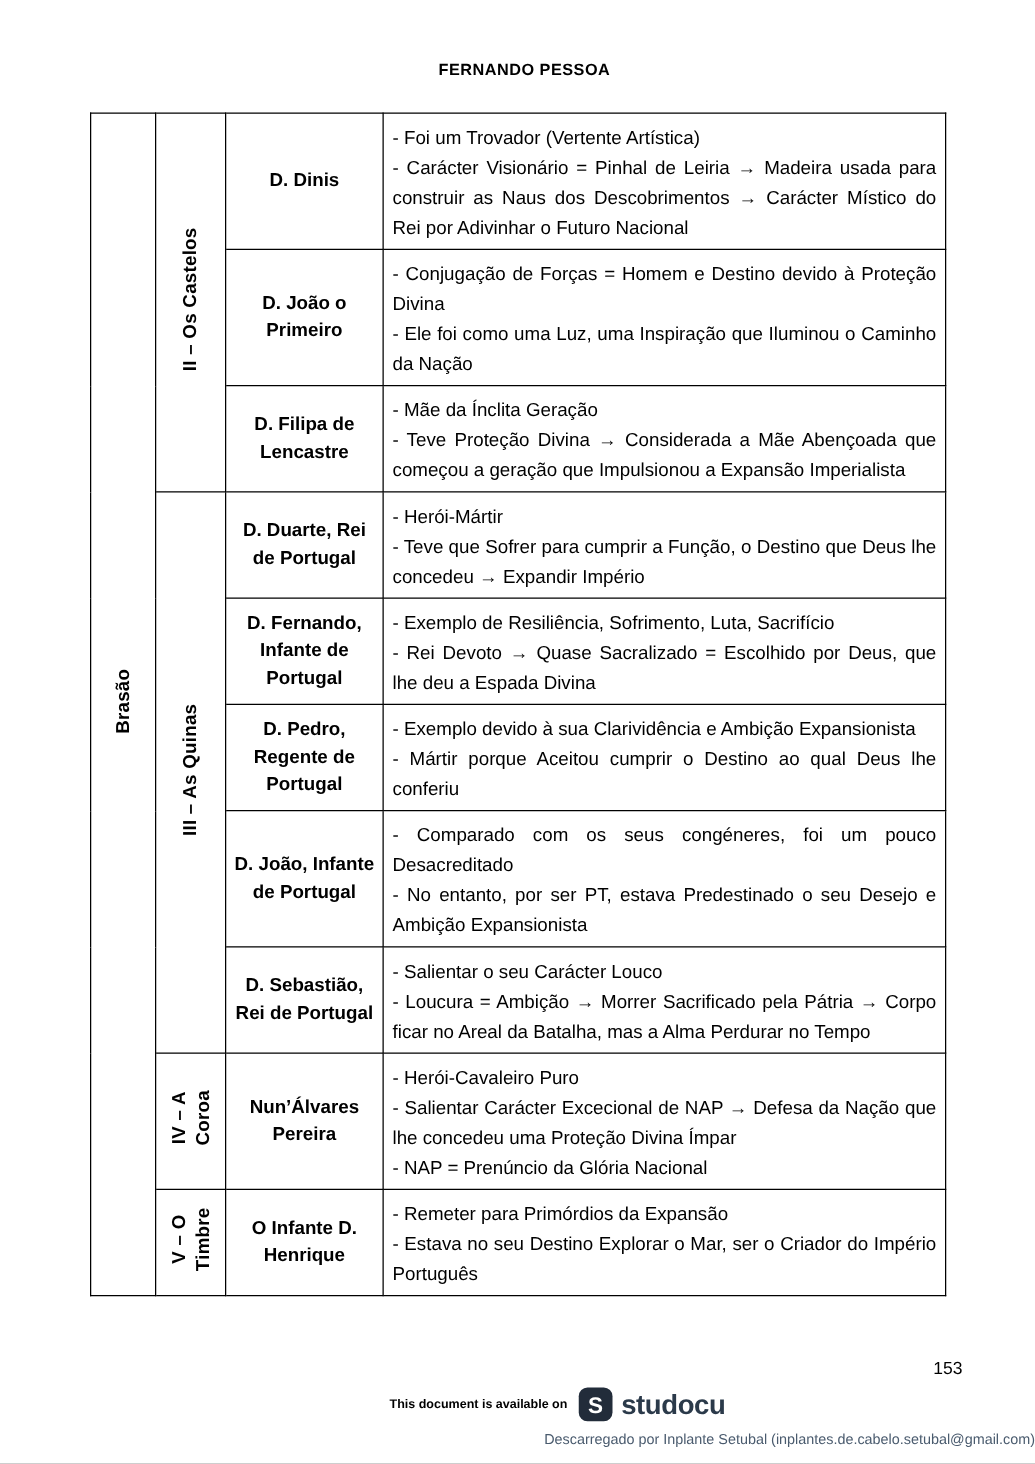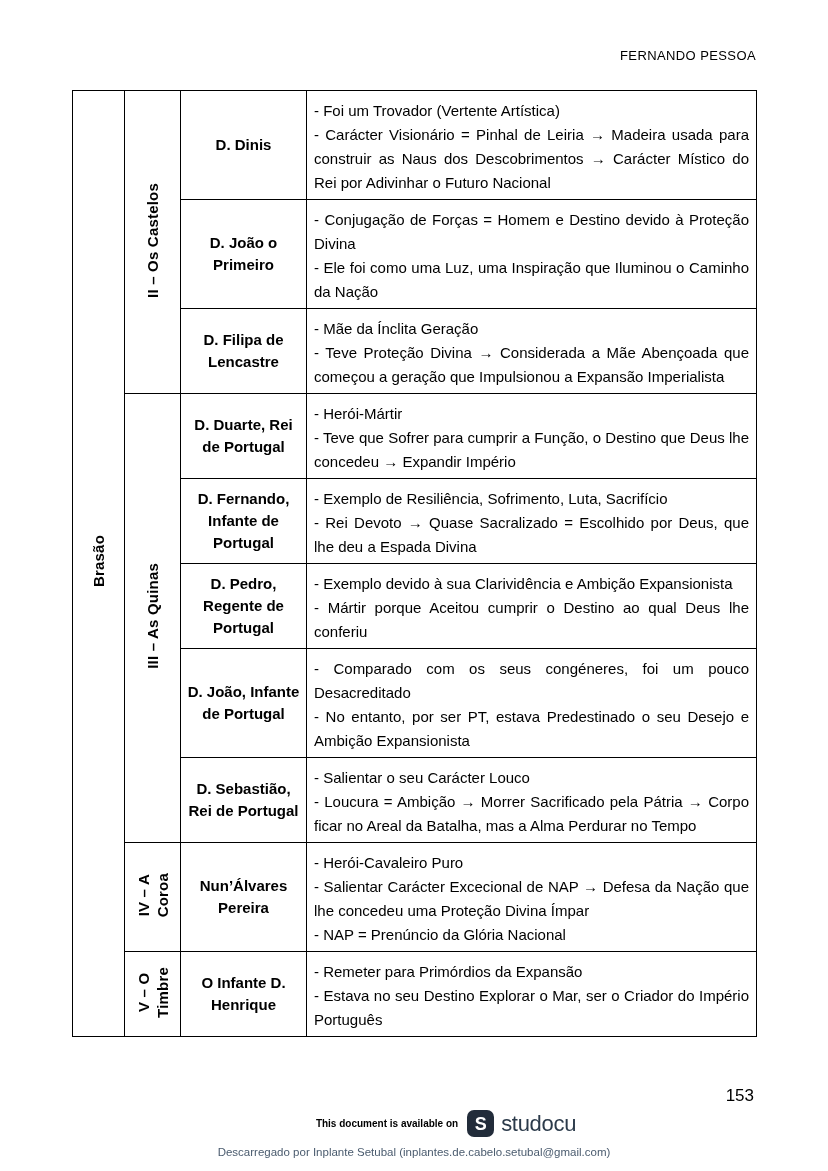--- a/index.html
+++ b/index.html
@@ -11,24 +11,24 @@
     margin: 0 auto;
     background: #ffffff;
     font-family: "Liberation Sans", sans-serif;
     color: #000;
     overflow: hidden;
   }
   .doc-header {
     position: absolute;
     top: 48px;
     left: 72px;
-    right: 72px;
-    text-align: right;
+    right: 61px;
+    text-align: center;
     font-size: 13px;
-    font-weight: normal;
+    font-weight: bold;
     letter-spacing: 0.4px;
   }
   table.brasao-table {
     position: absolute;
     top: 90px;
     left: 72px;
     width: 684px;
     border-collapse: collapse;
     table-layout: fixed;
   }
@@ -60,22 +60,22 @@
     transform: rotate(180deg);
     font-weight: bold;
     font-size: 15px;
     line-height: 19px;
     letter-spacing: 0.2px;
     white-space: pre-line;
   }
   .page-number {
     position: absolute;
     top: 1086px;
-    right: 74px;
-    font-size: 17px;
+    right: 58px;
+    font-size: 14px;
   }
   .brand-row {
     position: absolute;
     top: 1110px;
     left: 0;
     width: 100%;
     display: flex;
     justify-content: center;
     align-items: center;
     gap: 9px;
@@ -101,30 +101,30 @@
     color: #ffffff;
     font-weight: 900;
     font-size: 18px;
     display: flex;
     align-items: center;
     justify-content: center;
     line-height: 1;
   }
   .logo-word {
     font-size: 22px;
-    font-weight: 400;
+    font-weight: 700;
     color: #2b3a4a;
     letter-spacing: -0.3px;
   }
   .attribution {
     position: absolute;
     top: 1146px;
     left: 0;
     width: 100%;
-    text-align: center;
+    text-align: right;
     font-size: 11.5px;
     color: #4a5b6e;
     cursor: pointer;
   }
 </style>
 </head>
 <body>
 
 <div class="page">
 

